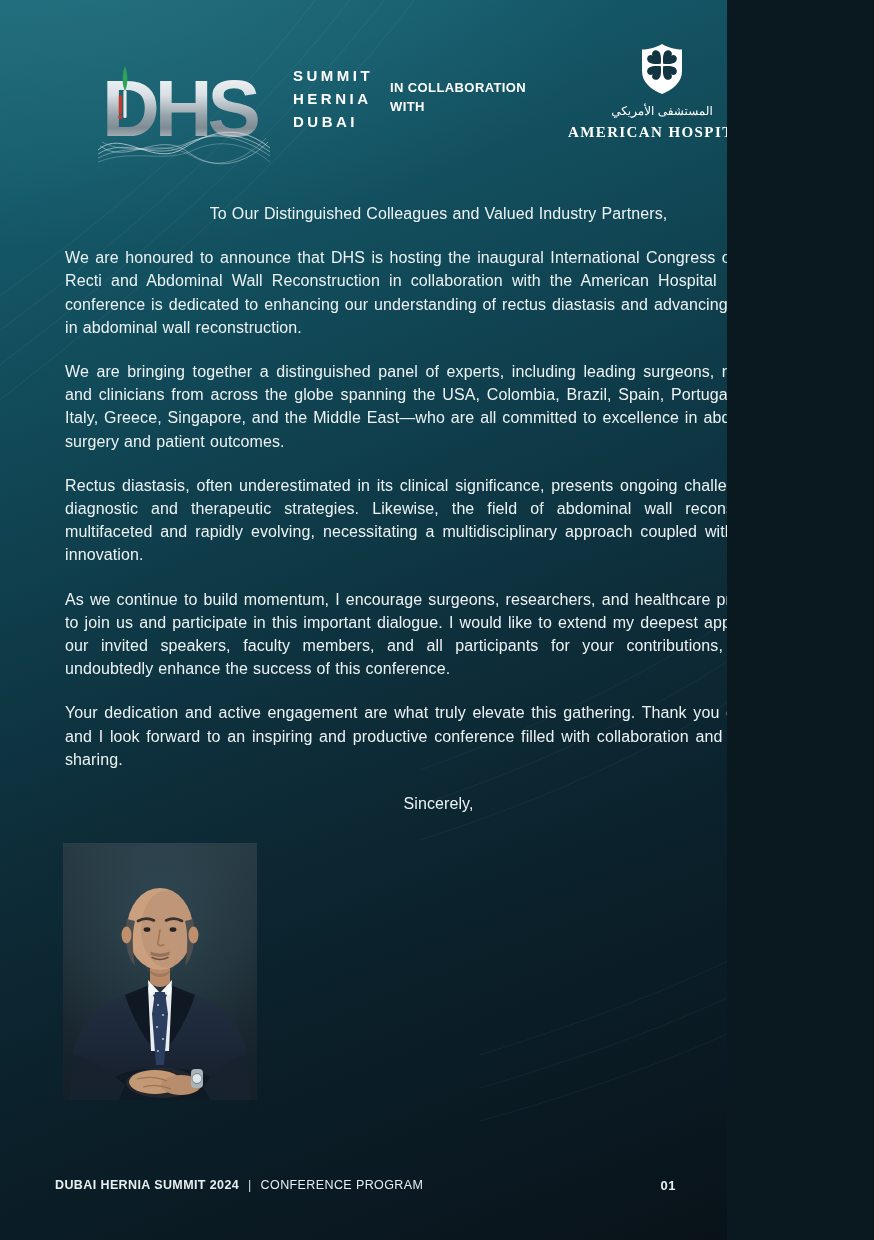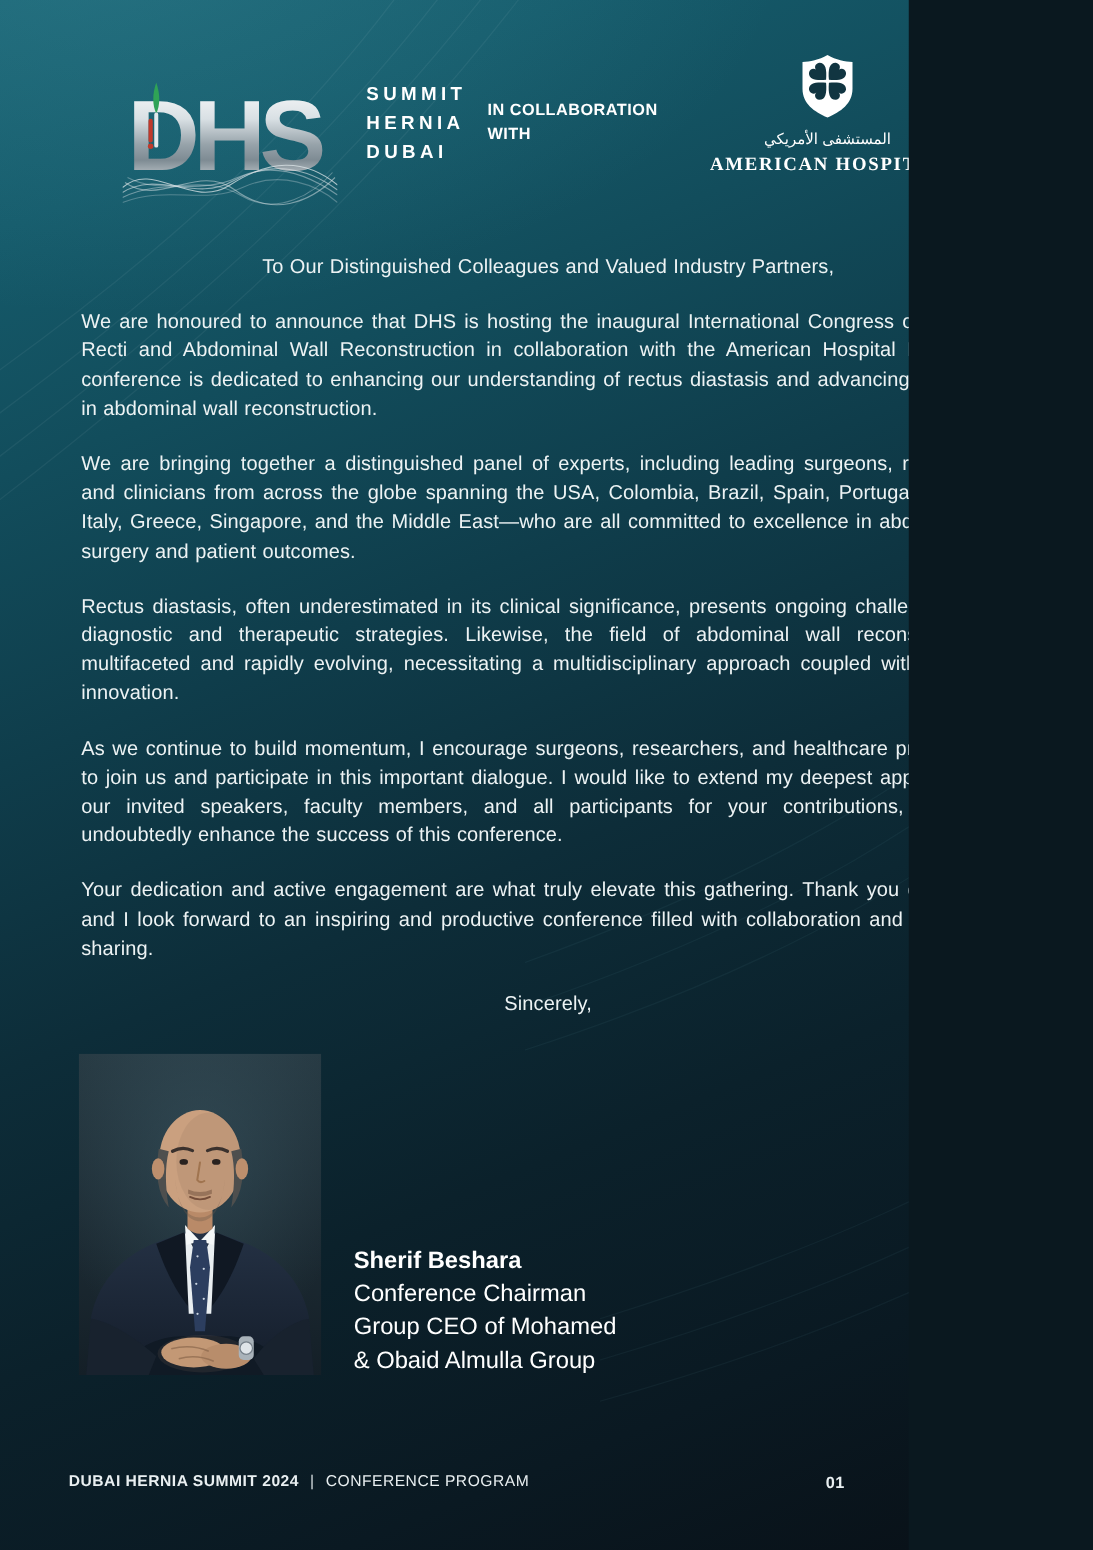--- a/index.html
+++ b/index.html
@@ -201,26 +201,20 @@
       <path d="M74 236 Q90 232 104 238 M80 244 Q94 240 108 246" stroke="#8a664c" stroke-width="1.2" fill="none" opacity="0.7"></path>
 
       <rect x="128" y="226" width="12" height="19" rx="4" fill="#a9b3ba"></rect>
       <circle cx="134" cy="235.5" r="5" fill="#dfe5e9" stroke="#76818a" stroke-width="1"></circle>
 
       <path d="M6 257 L10 212 C24 214 44 226 62 242 L56 257 Z" fill="#18222e"></path>
       <path d="M188 257 L184 212 C170 214 152 228 140 244 L148 257 Z" fill="#18222e"></path>
     </svg>
   </div>
 
-  <div class="signature">
-    <div class="name">Sherif Beshara</div>
-    <div>Conference Chairman</div>
-    <div>Group CEO of Mohamed</div>
-    <div>&amp; Obaid Almulla Group</div>
-  </div>
 
   <div class="footer-left">
     <span class="bold">DUBAI HERNIA SUMMIT 2024</span>
     <span class="sep">|</span>
     <span>CONFERENCE PROGRAM</span>
   </div>
   <div class="footer-page">01</div>
 
 </div>
 

